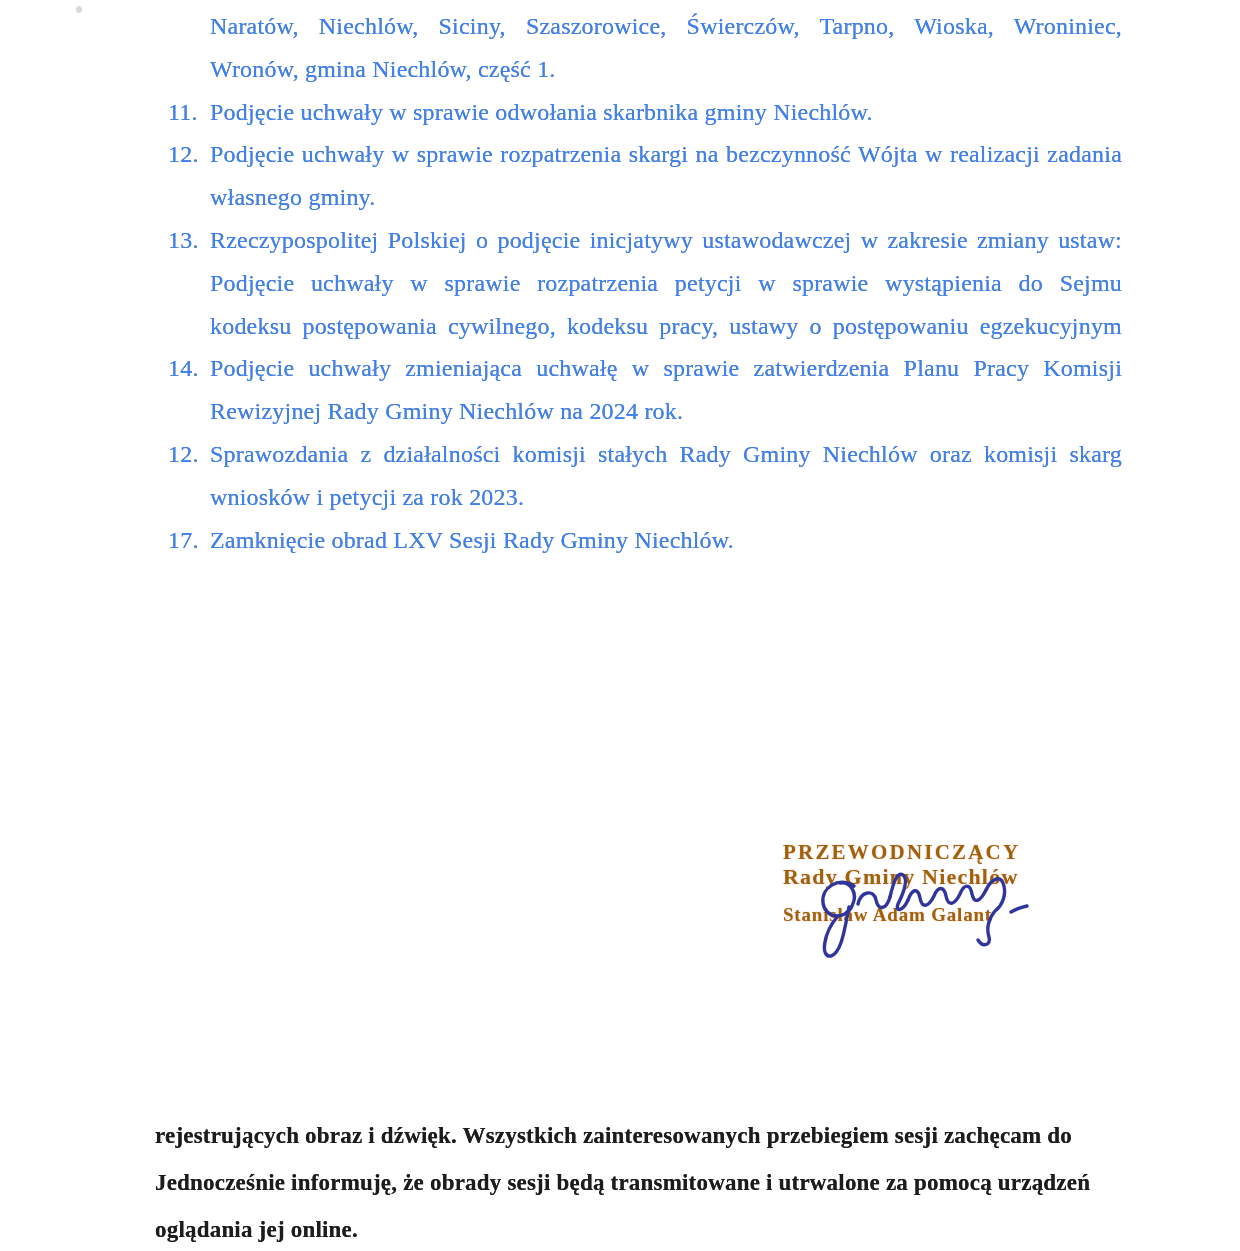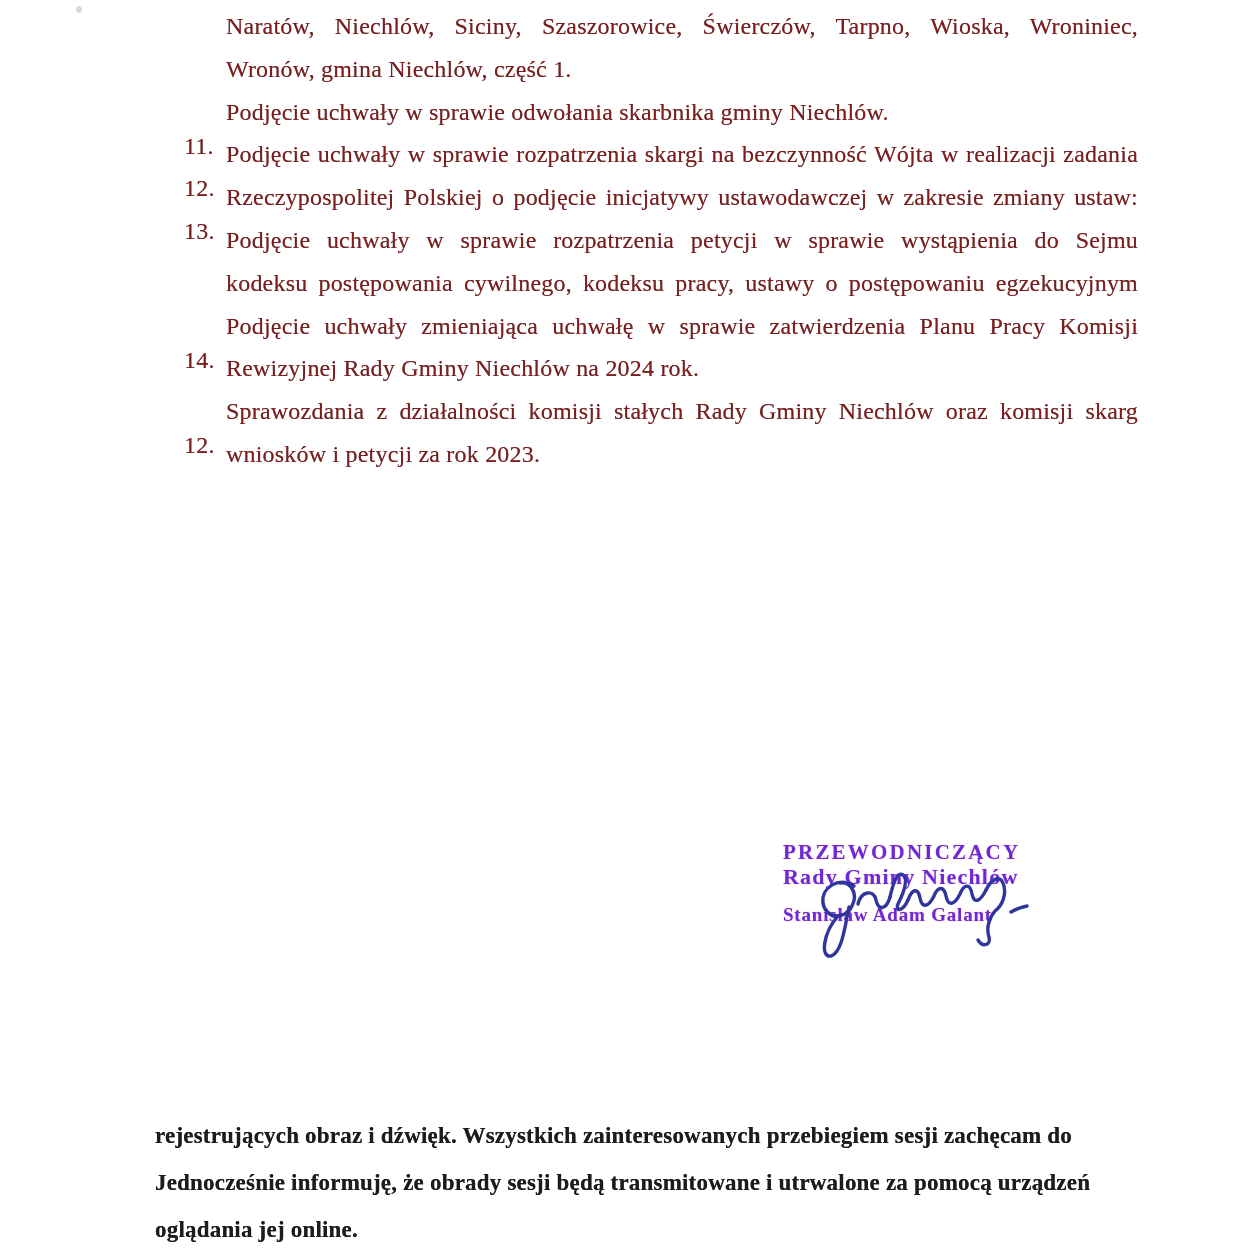--- a/index.html
+++ b/index.html
@@ -12,34 +12,34 @@
     position:relative;width:1240px;height:1251px;
     background:#ffffff;overflow:hidden;
   }
   
   .speck{
     position:absolute;left:76px;top:6px;width:6px;height:7px;
     border-radius:50%;background:#b9b9b9;opacity:.55;
   }
   
   .agenda{
-    position:absolute;left:184px;top:5px;width:954px;
-    font-size:24px;line-height:42.8px;color:#7f1d1d;
+    position:absolute;left:168px;top:5px;width:954px;
+    font-size:24px;line-height:42.8px;color:#3b82f6;
     letter-spacing:.2px;
     text-shadow:0 0 .6px rgba(80,80,80,.75);
   }
   .cont{margin-left:42px;}
   .item{position:relative;padding-left:42px;}
-  .num{position:absolute;left:0;top:0;margin-top:34px;}
+  .num{position:absolute;left:0;top:0;}
   .line{white-space:normal;}
   .jl{text-align:justify;text-align-last:justify;}
   
   .stamp{
     position:absolute;left:783px;top:840px;width:240px;
-    color:#6d28d9;font-weight:700;
+    color:#a16207;font-weight:700;
     text-shadow:0 0 1.6px rgba(236,140,154,.55);
   }
   .stamp .s1{font-size:21px;letter-spacing:2.2px;line-height:25px;}
   .stamp .s2{font-size:22px;letter-spacing:1.2px;line-height:24px;}
   .stamp .s3{font-size:19px;letter-spacing:.8px;line-height:24px;margin-top:14px;}
   
   .sig{position:absolute;left:798px;top:856px;width:252px;height:112px;}
   
   .footer{
     position:absolute;left:155px;top:1112px;width:1000px;
@@ -64,20 +64,21 @@
     </div>
 
     <div class="item">
       <span class="num">11.</span>
       <div class="line">Podjęcie uchwały w sprawie odwołania skarbnika gminy Niechlów.</div>
     </div>
 
     <div class="item">
       <span class="num">12.</span>
       <div class="line jl">Podjęcie uchwały w sprawie rozpatrzenia skargi na bezczynność Wójta w realizacji zadania</div>
+      <div class="line">własnego gminy.</div>
     </div>
 
     <div class="item">
       <span class="num">13.</span>
       <div class="line jl">Rzeczypospolitej Polskiej o podjęcie inicjatywy ustawodawczej w zakresie zmiany ustaw:</div>
       <div class="line jl">Podjęcie uchwały w sprawie rozpatrzenia petycji w sprawie wystąpienia do Sejmu</div>
       <div class="line jl">kodeksu postępowania cywilnego, kodeksu pracy, ustawy o postępowaniu egzekucyjnym</div>
     </div>
 
     <div class="item">
@@ -86,20 +87,24 @@
       <div class="line">Rewizyjnej Rady Gminy Niechlów na 2024 rok.</div>
     </div>
 
     <div class="item">
       <span class="num">12.</span>
       <div class="line jl">Sprawozdania z działalności komisji stałych Rady Gminy Niechlów oraz komisji skarg</div>
       <div class="line">wniosków i petycji za rok 2023.</div>
     </div>
 
 
+    <div class="item">
+      <span class="num">17.</span>
+      <div class="line">Zamknięcie obrad LXV Sesji Rady Gminy Niechlów.</div>
+    </div>
 
   </div>
 
   <div class="stamp">
     <div class="s1">PRZEWODNICZĄCY</div>
     <div class="s2">Rady Gminy Niechlów</div>
     <div class="s3">Stanisław Adam Galant</div>
   </div>
 
   <svg class="sig" viewBox="0 0 252 112" fill="none" xmlns="http://www.w3.org/2000/svg">

